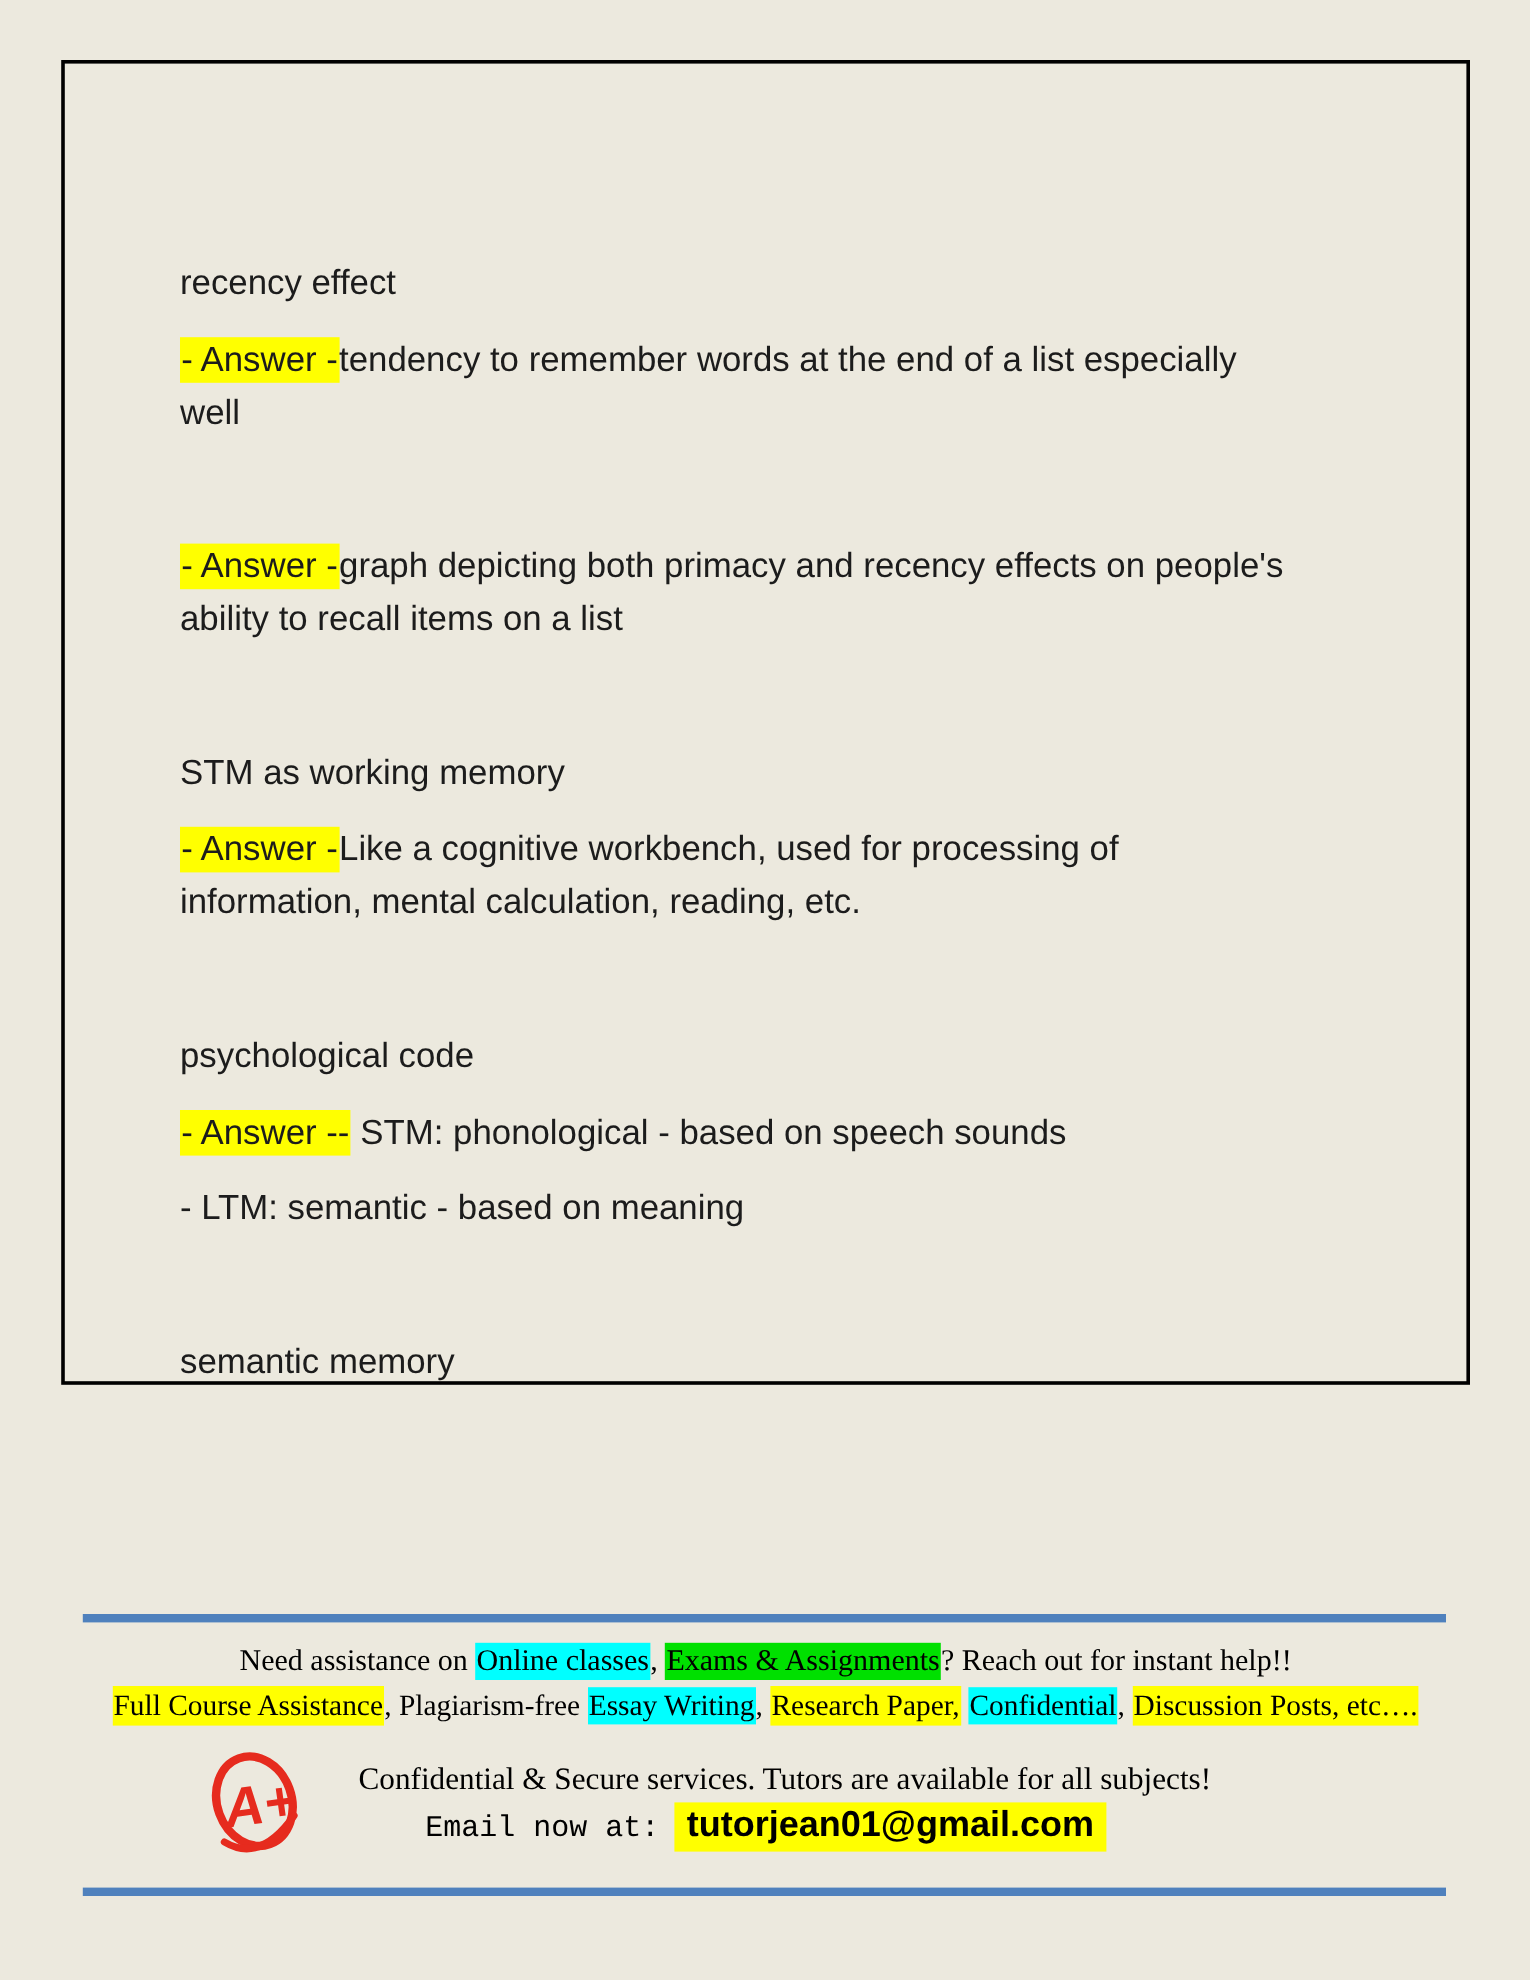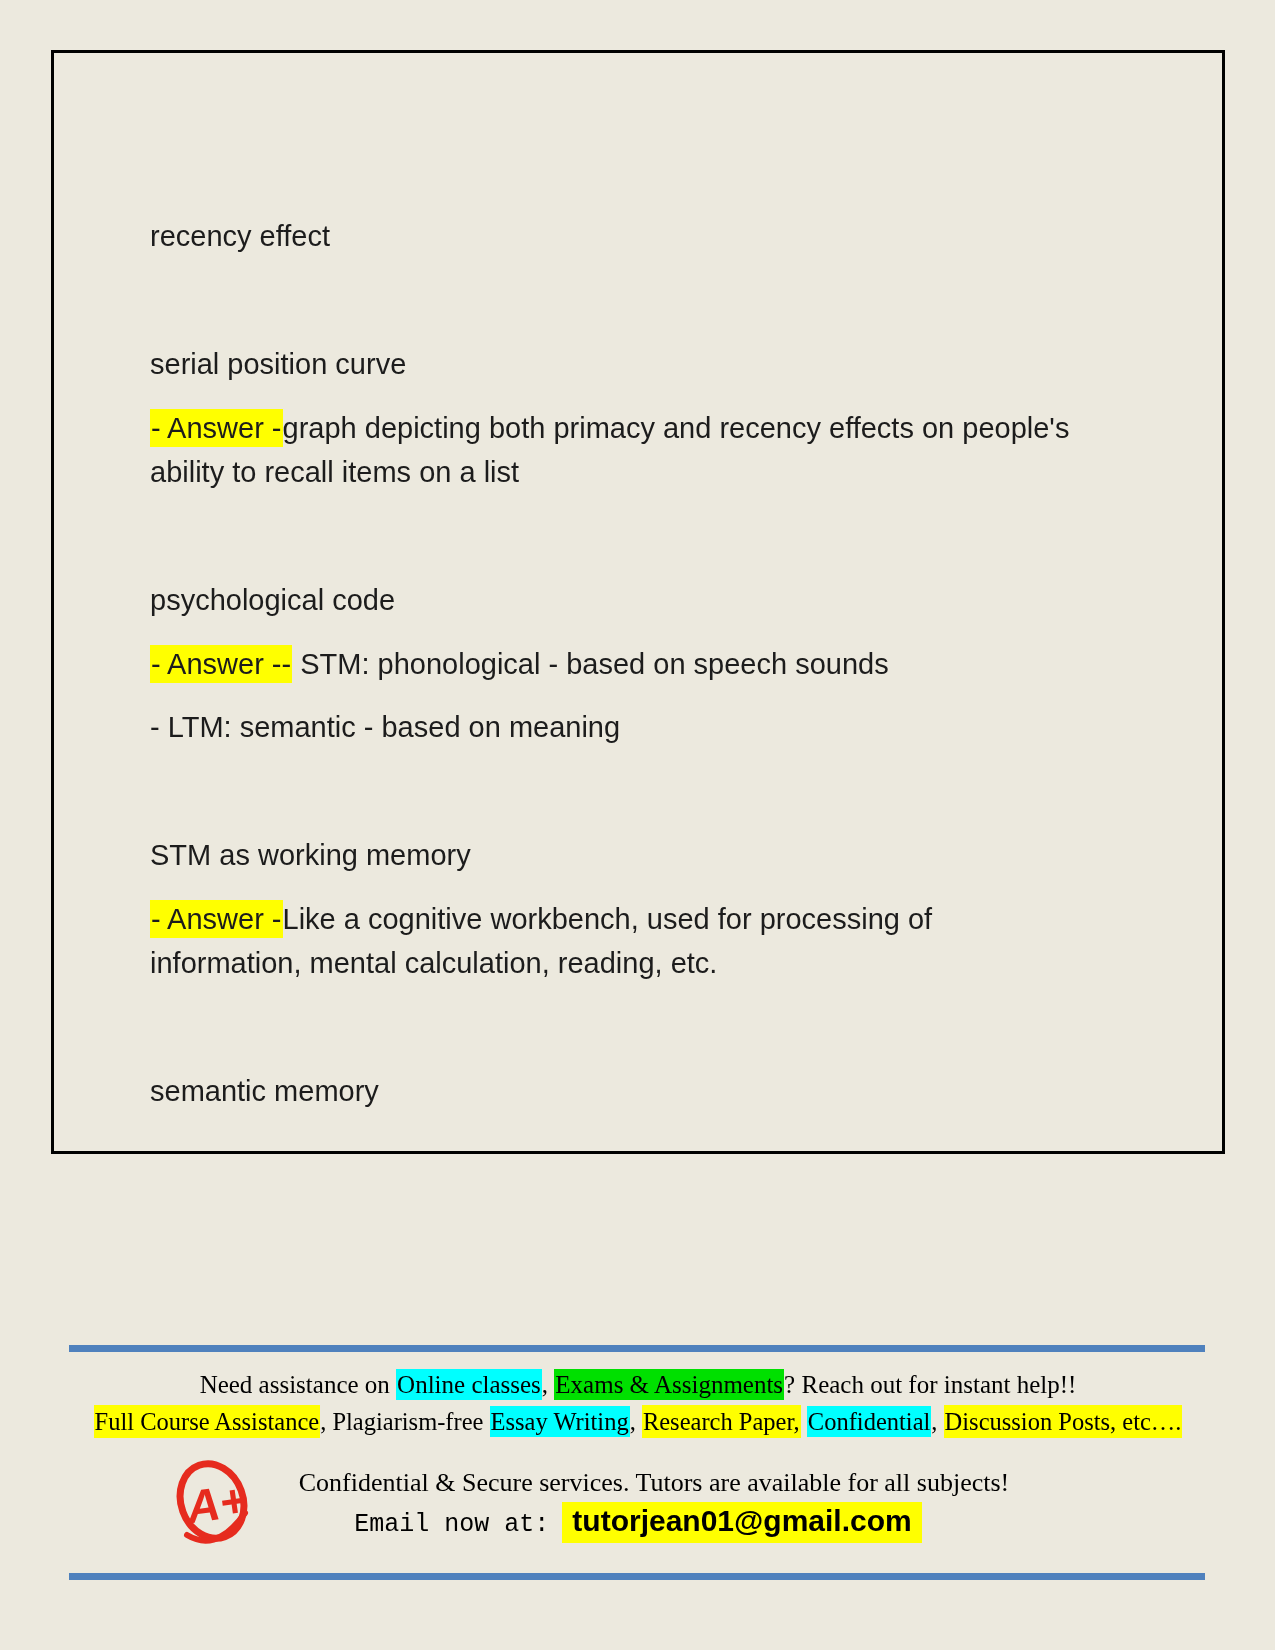--- a/index.html
+++ b/index.html
@@ -67,38 +67,39 @@
   }
 </style>
 </head>
 <body>
 
 <div class="frame">
   <div class="content">
 
     <div class="section">
       <p class="term">recency effect</p>
+      <p class="answer"><span class="hl-y">- Answer -</span><span>tendency to remember words at the end of a list especially
+well</span></p>
     </div>
 
     <div class="section">
-      <p class="term">serial position curve</p>
       <p class="answer"><span class="hl-y">- Answer -</span><span>graph depicting both primacy and recency effects on people's
 ability to recall items on a list</span></p>
+    </div>
+
+    <div class="section">
+      <p class="term">STM as working memory</p>
+      <p class="answer"><span class="hl-y">- Answer -</span><span>Like a cognitive workbench, used for processing of
+information, mental calculation, reading, etc.</span></p>
     </div>
 
     <div class="section">
       <p class="term">psychological code</p>
       <p class="answer"><span class="hl-y">- Answer --</span><span> STM: phonological - based on speech sounds</span></p>
       <p class="answer"><span>- LTM: semantic - based on meaning</span></p>
-    </div>
-
-    <div class="section">
-      <p class="term">STM as working memory</p>
-      <p class="answer"><span class="hl-y">- Answer -</span><span>Like a cognitive workbench, used for processing of
-information, mental calculation, reading, etc.</span></p>
     </div>
 
     <div class="section">
       <p class="term">semantic memory</p>
     </div>
 
   </div>
 
   <div class="footer">
     <div class="rule rule-top"></div>

